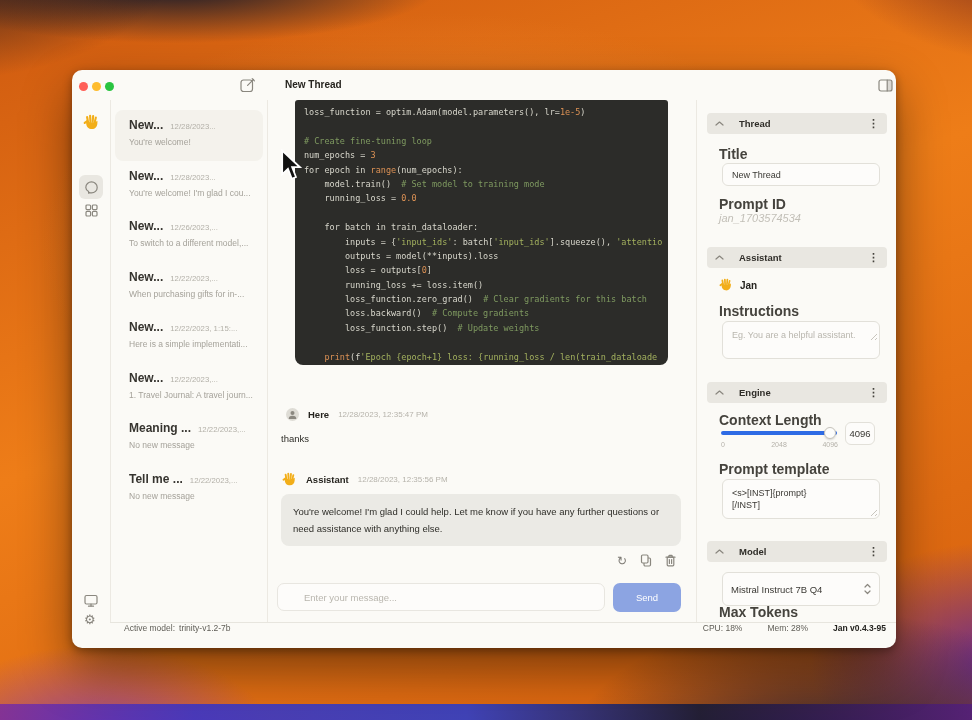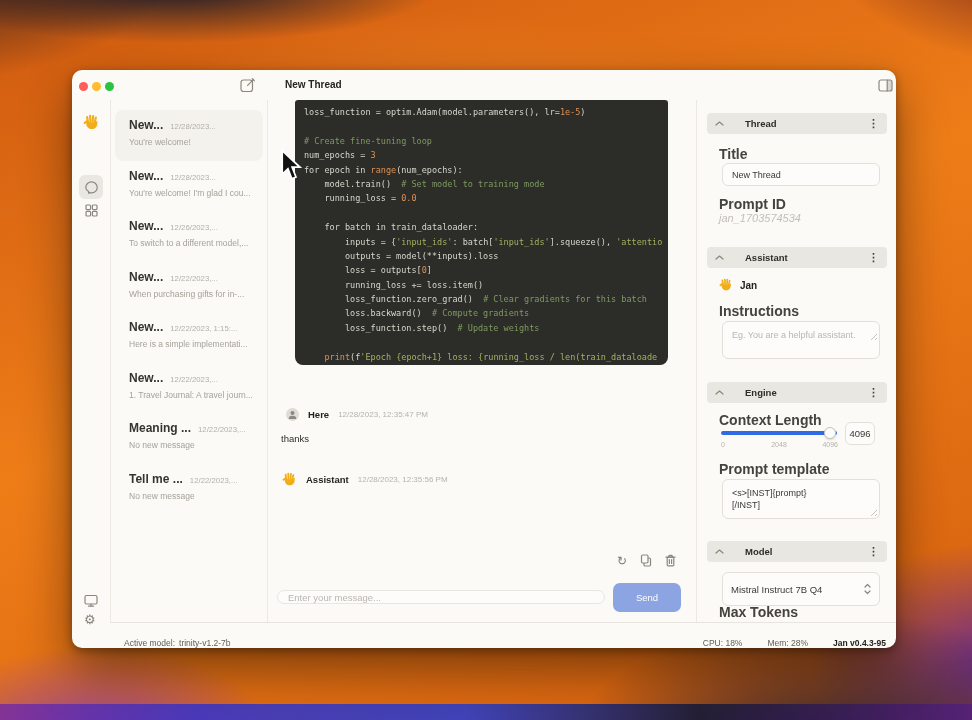--- a/index.html
+++ b/index.html
@@ -61,30 +61,30 @@
   .msg-time { font-size:8px; color:#b6b3ab; }
   .avatar-circle { width:13px; height:13px; }
   .msg-plain { position:absolute; font-size:9.5px; color:#2f2e29; }
   .msg-bubble { position:absolute; left:13px; top:394px; width:400px; height:52px; background:#ebeae5;
     border-radius:8px; padding:10px 12px; font-size:9.5px; line-height:16.5px; color:#2f2e29; }
   .msg-actions { position:absolute; left:13px; top:454px; width:395px; display:flex; justify-content:flex-end; gap:13px;
     align-items:center; color:#7c7973; }
   .refresh-glyph { font-size:12px; line-height:12px; color:#7c7973; }
 
   .input-row { position:absolute; left:9px; top:483px; width:404px; height:29px; }
-  .chat-input { position:absolute; left:0; top:7px; width:328px; height:14px; border:1px solid #e8e6e0; border-radius:7px;
-    background:#fdfcfa; padding:0 10px; font-size:9.5px; color:#3a3833; font-family:"Liberation Sans",sans-serif; outline:none; }
+  .chat-input { position:absolute; left:0; top:0; width:328px; height:28px; border:1px solid #e8e6e0; border-radius:7px;
+    background:#fdfcfa; padding:0 26px; font-size:9.5px; color:#3a3833; font-family:"Liberation Sans",sans-serif; outline:none; }
   .chat-input::placeholder { color:#b9b6ae; }
   .send-btn { position:absolute; left:336px; top:0; width:68px; height:29px; border:none; border-radius:7px;
     background:#8ca4e2; color:#fff; font-size:9.5px; font-weight:500; font-family:"Liberation Sans",sans-serif; }
 
   
   .panel { position:absolute; left:625px; top:30px; width:199px; height:522px; overflow:hidden; }
   .sec-header { position:absolute; left:10px; width:180px; height:21px; background:#e9e7e1; border-radius:4px;
-    display:flex; align-items:center; gap:21px; padding:0 8px; }
+    display:flex; align-items:center; gap:15px; padding:0 8px; }
   .sec-title { font-size:9.5px; font-weight:700; color:#2f2d28; }
   .kebab { margin-left:auto; font-size:11px; font-weight:700; color:#44423c; line-height:21px; }
   .p-label { position:absolute; left:22px; font-size:14px; font-weight:600; color:#45433d; }
   .p-input { position:absolute; left:25px; width:158px; border:1px solid #e2e0d9; border-radius:6px; background:#fdfcfa;
     font-size:9px; color:#3a3833; font-family:"Liberation Sans",sans-serif; outline:none; }
   .p-text { resize:none; padding:7px 9px; line-height:12px; }
   .p-text::placeholder { color:#b9b6ae; }
   .grip::after { content:""; position:absolute; right:3px; bottom:3px; width:7px; height:7px;
     background:repeating-linear-gradient(135deg, transparent 0 2px, #c8c5bd 2px 3px);
     clip-path:polygon(100% 0, 100% 100%, 0 100%); }
@@ -94,21 +94,21 @@
   .slider-knob { position:absolute; left:127px; top:327px; width:12px; height:12px; border-radius:50%;
     background:#fdfdfb; border:1px solid #c6c3bb; box-shadow:0 1px 2px rgba(0,0,0,.15); }
   .tick { position:absolute; top:341px; font-size:7px; color:#b5b2aa; }
   .value-box { position:absolute; left:148px; top:322px; width:30px; height:23px; border:1px solid #e2e0d9; border-radius:6px;
     background:#fdfcfa; font-size:9.5px; color:#3a3833; text-align:center; line-height:21px; }
   .model-select { position:absolute; left:25px; top:472px; width:158px; height:24px; border:1px solid #e2e0d9; border-radius:6px;
     background:#fdfcfa; display:flex; align-items:center; padding:16px 8px; font-size:9.5px; color:#3a3833; }
 
   
   .statusbar { position:absolute; left:38px; right:0; top:552px; height:26px; border-top:1px solid #e7e5de;
-    display:flex; align-items:flex-end; padding:0 10px 0 14px; font-size:8.5px; color:#5f5d56; }
+    display:flex; align-items:flex-start; padding:0 10px 0 14px; font-size:8.5px; color:#5f5d56; }
   .sb-right { margin-left:auto; display:flex; gap:25px; align-items:center; }
   .sb-ver { font-weight:700; color:#23221e; }
 
   .text-caret { position:absolute; left:290px; top:101px; width:2px; height:12px; background:#5b7fe0; }
 
   .cursor { position:absolute; left:279px; top:149px; z-index:50; }
   svg.ln { stroke:#8a877f; fill:none; stroke-width:1.2; stroke-linecap:round; stroke-linejoin:round; }
 </style>
 </head>
 <body>
@@ -262,20 +262,21 @@
       </div>
       <div class="msg-plain" style="left:13px;top:333px">thanks</div>
 
       <div class="msg-head" style="left:14px;top:372px">
         <svg width="15" height="15">
             <use href="#hand"></use>
           </svg>
         <span class="msg-name">Assistant</span>
         <span class="msg-time">12/28/2023, 12:35:56 PM</span>
       </div>
+      <div class="msg-bubble">You're welcome! I'm glad I could help. Let me know if you have any further questions or need assistance with anything else.</div>
 
       <div class="msg-actions">
         <span class="refresh-glyph">↻</span>
         <svg class="ln" width="12" height="13" viewBox="0 0 12 13">
           <rect x="4" y="4" width="6.5" height="8" rx="1.2"></rect>
           <rect x="1.5" y="1" width="6.5" height="8" rx="1.2" fill="#fbfaf6"></rect>
         </svg>
         <svg class="ln" width="11" height="13" viewBox="0 0 11 13">
           <path d="M1 3.2 h9"></path>
             <path d="M3.8 3 v-1 a.6.6 0 0 1 .6-.6 h2.2 a.6.6 0 0 1 .6.6 v1"></path>

